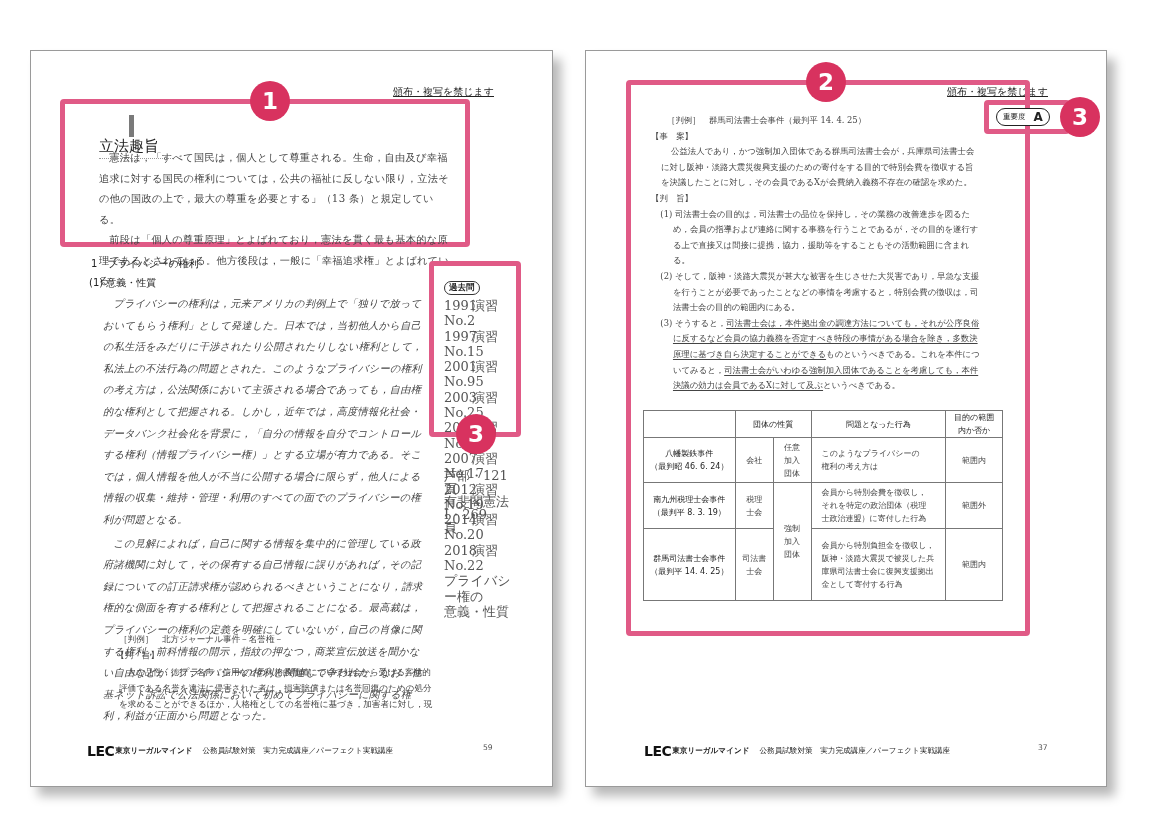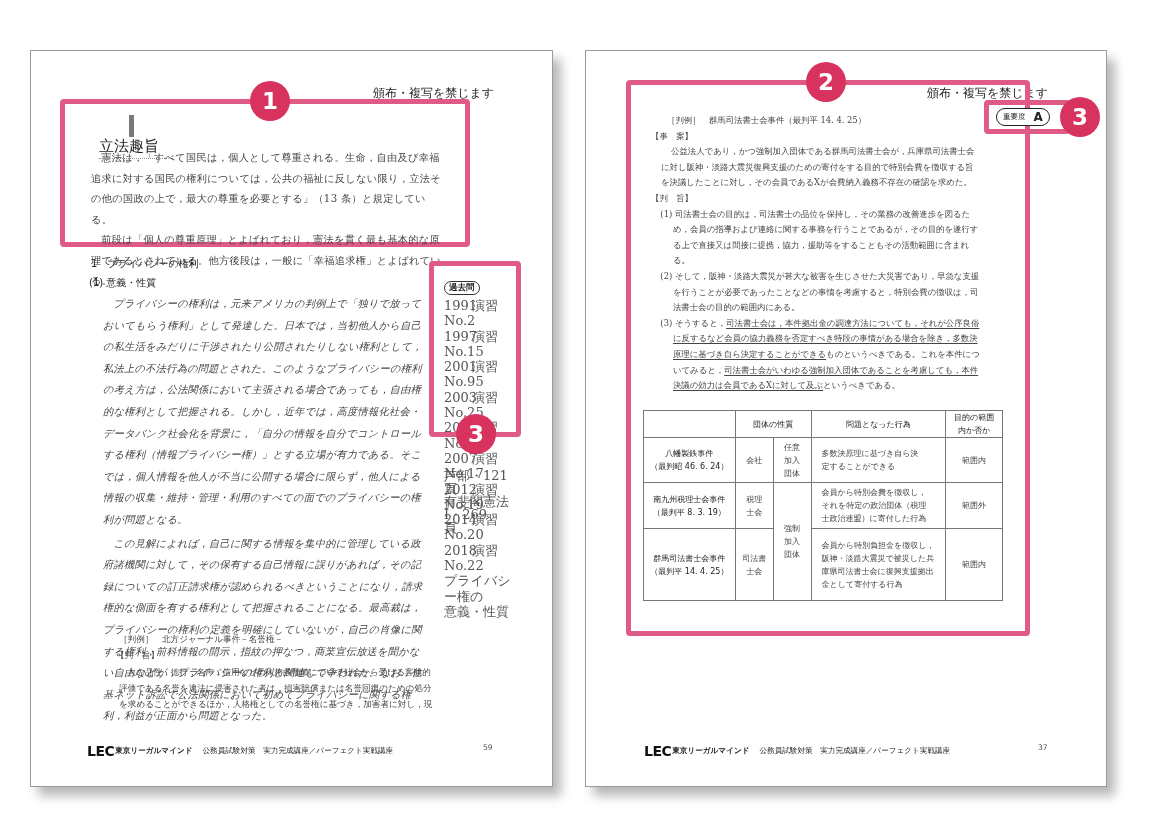--- a/index.html
+++ b/index.html
@@ -8,21 +8,21 @@
 
   .page {
     position: absolute; background: #fff;
     border: 1px solid #9a9a9a;
     box-shadow: 8px 9px 10px rgba(0,0,0,0.28);
   }
   #page-left { left: 30px; top: 50px; width: 523px; height: 737px; }
   #page-right { left: 585px; top: 50px; width: 522px; height: 737px; }
 
   .abs { position: absolute; }
-  .notice { font-family: "DejaVu Sans", sans-serif; font-size: 12px; color: #222; white-space: nowrap; }
+  .notice { font-family: "DejaVu Sans", sans-serif; font-size: 10px; color: #222; white-space: nowrap; text-decoration: underline; }
 
   .callout { position: absolute; border: 5px solid #e05a86; border-radius: 4px; pointer-events: none; }
   .badge {
     position: absolute; width: 40px; height: 40px; border-radius: 50%;
     background: #d8325f; color: #fff;
     font-family: "DejaVu Sans", sans-serif; font-weight: bold; font-size: 23px;
     display: flex; align-items: center; justify-content: center;
   }
 
   .section-title { display: flex; align-items: center; }
@@ -71,21 +71,21 @@
   <div class="abs notice" style="right:58px; top:34px;">頒布・複写を禁じます</div>
 
   <div class="callout" style="left:29px; top:48px; width:410px; height:148px;"></div>
   <div class="badge" style="left:219px; top:30px;">1</div>
 
   <div class="abs section-title" style="left:68px; top:64px;flex-direction:column;">
     <span class="title-bar"></span>
     <span class="title-text">立法趣旨</span>
   </div>
 
-  <div class="abs body-text" style="left:60px; top:97px; width:356px; line-height:20.5px;">
+  <div class="abs body-text" style="left:68px; top:97px; width:356px; line-height:20.5px;">
     <p>憲法は，「すべて国民は，個人として尊重される。生命，自由及び幸福追求に対する国民の権利については，公共の福祉に反しない限り，立法その他の国政の上で，最大の尊重を必要とする」（13 条）と規定している。</p>
     <p>前段は「個人の尊重原理」とよばれており，憲法を貫く最も基本的な原理であるとされている。他方後段は，一般に「幸福追求権」とよばれている。</p>
   </div>
 
   <div class="abs heading-s" style="left:60px; top:206px;">1　プライバシーの権利</div>
   <div class="abs heading-s" style="left:58px; top:225px;">(1)  意義・性質</div>
 
   <div class="abs body-text" style="left:72px; top:242px; width:325px;font-style:italic;">
     <p>プライバシーの権利は，元来アメリカの判例上で「独りで放っておいてもらう権利」として発達した。日本では，当初他人から自己の私生活をみだりに干渉されたり公開されたりしない権利として，私法上の不法行為の問題とされた。このようなプライバシーの権利の考え方は，公法関係において主張される場合であっても，自由権的な権利として把握される。しかし，近年では，高度情報化社会・データバンク社会化を背景に，「自分の情報を自分でコントロールする権利（情報プライバシー権）」とする立場が有力である。そこでは，個人情報を他人が不当に公開する場合に限らず，他人による情報の収集・維持・管理・利用のすべての面でのプライバシーの権利が問題となる。</p>
     <p style="margin-top:2px;">この見解によれば，自己に関する情報を集中的に管理している政府諸機関に対して，その保有する自己情報に誤りがあれば，その記録についての訂正請求権が認められるべきということになり，請求権的な側面を有する権利として把握されることになる。最高裁は，プライバシーの権利の定義を明確にしていないが，自己の肖像に関する権利，前科情報の開示，指紋の押なつ，商業宣伝放送を聞かない自由などが，プライバシーの権利と関連して争われた。なお，住基ネット訴訟で公法関係において初めてプライバシーに関する権利，利益が正面から問題となった。</p>
@@ -168,21 +168,21 @@
         <tr style="height:24px;">
       <th></th>
       <th colspan="2">団体の性質</th>
       <th>問題となった行為</th>
       <th><span>目的の範囲</span><br><span>内か否か</span></th>
     </tr>
     <tr style="height:45px;">
       <td class="case-name"><span>八幡製鉄事件</span><br><span>（最判昭 46. 6. 24）</span></td>
       <td>会社</td>
       <td style="padding:0 8px;"><span>任意加入団体</span></td>
-      <td class="act" style="padding-right:20px;">多数決原理に基づき自ら決定することができる</td>
+      <td class="act" style="padding-right:20px;">このようなプライバシーの権利の考え方は</td>
       <td>範囲内</td>
     </tr>
     <tr style="height:46px;">
       <td class="case-name"><span>南九州税理士会事件</span><br><span>（最判平 8. 3. 19）</span></td>
       <td style="padding:0 7px;"><span>税理士会</span></td>
       <td rowspan="2" style="padding:0 8px;"><span>強制加入団体</span></td>
       <td class="act" style="padding-right:13px;">会員から特別会費を徴収し，それを特定の政治団体（税理士政治連盟）に寄付した行為</td>
       <td>範囲外</td>
     </tr>
     <tr style="height:72px;">

